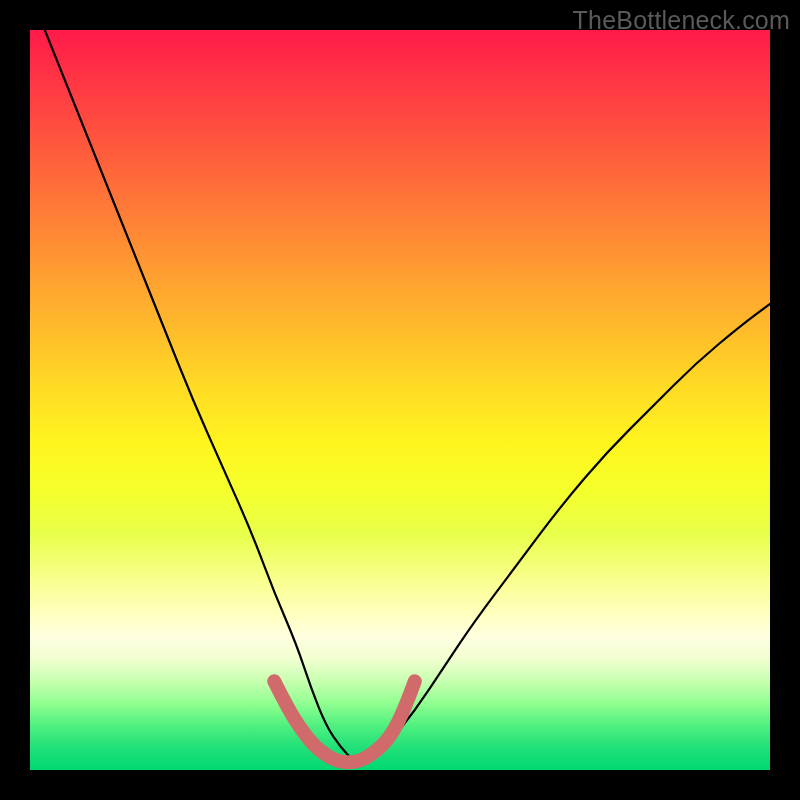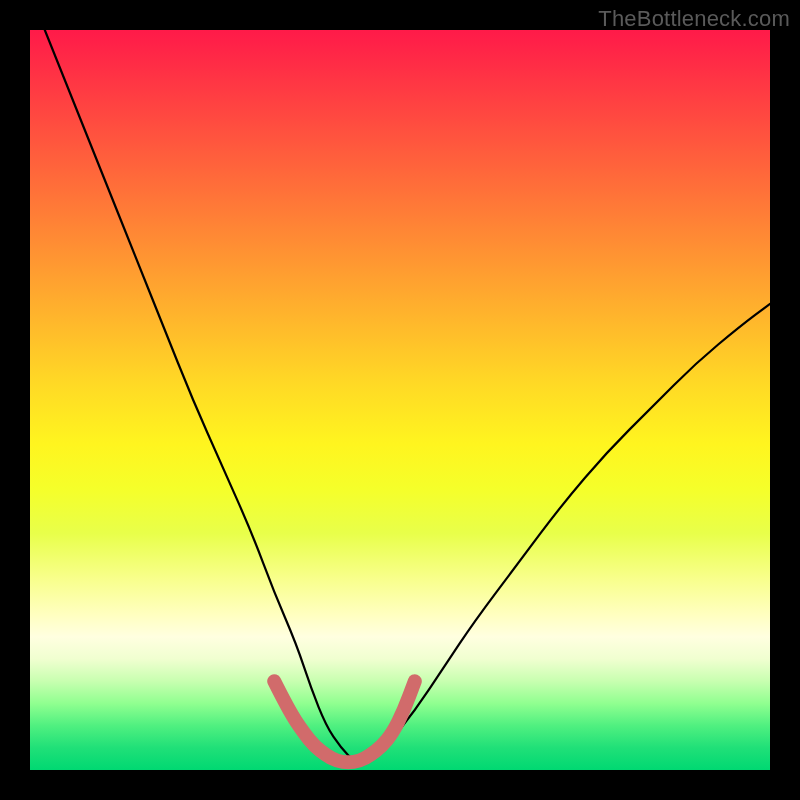--- a/index.html
+++ b/index.html
@@ -15,21 +15,21 @@
     position: relative;
     width: 800px;
     height: 800px;
     background: #000;
   }
   .watermark {
     position: absolute;
     top: 6px;
     right: 10px;
     color: #5a5a5a;
-    font-size: 22px;
+    font-size: 25px;
     font-weight: 500;
     letter-spacing: 0.2px;
     z-index: 10;
   }
   .plot-area {
     position: absolute;
     left: 30px;
     top: 30px;
     width: 740px;
     height: 740px;

